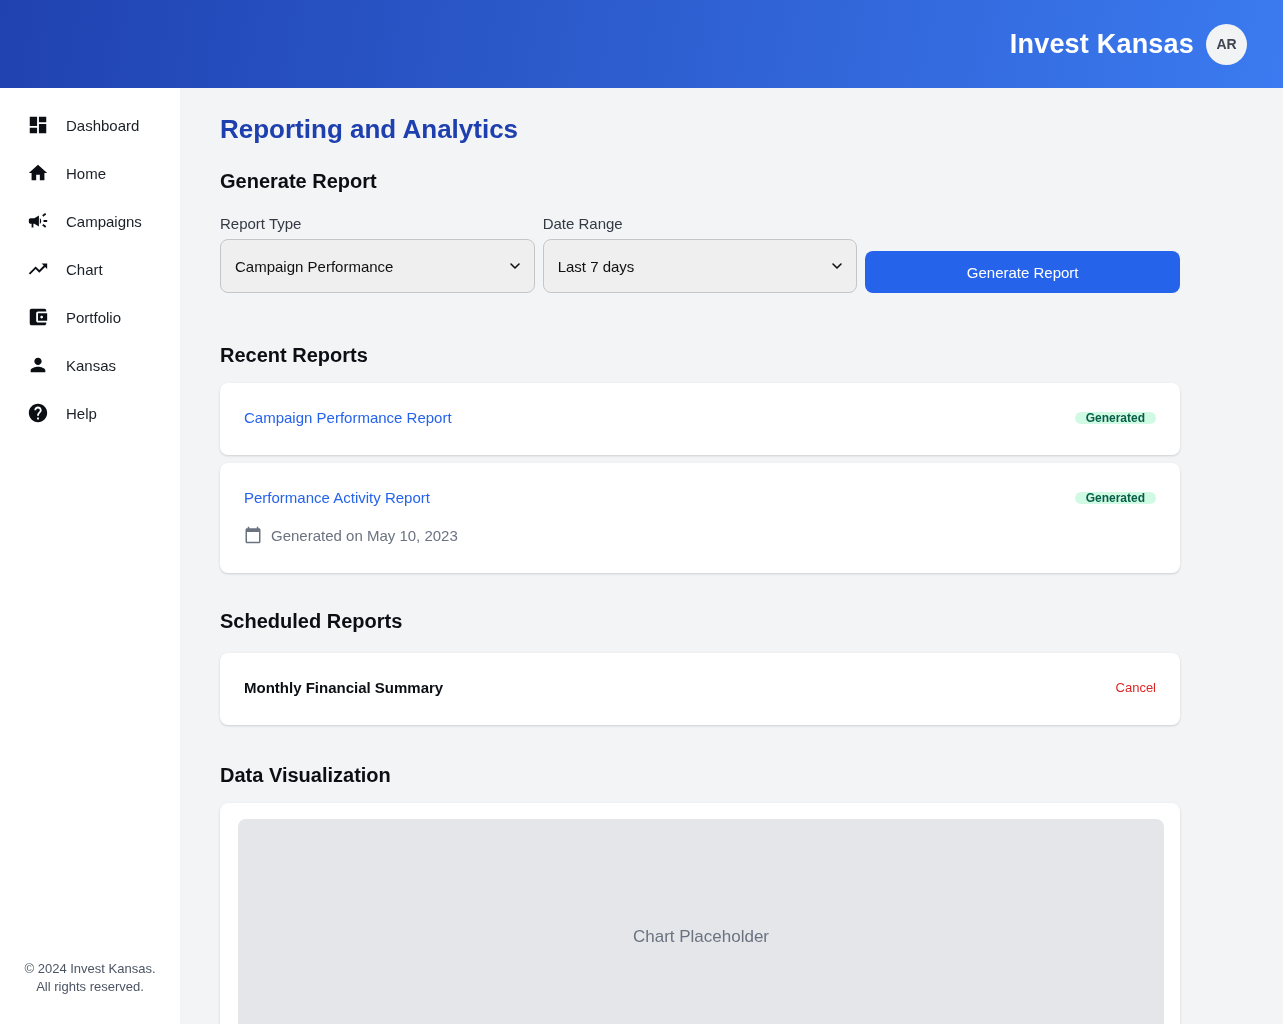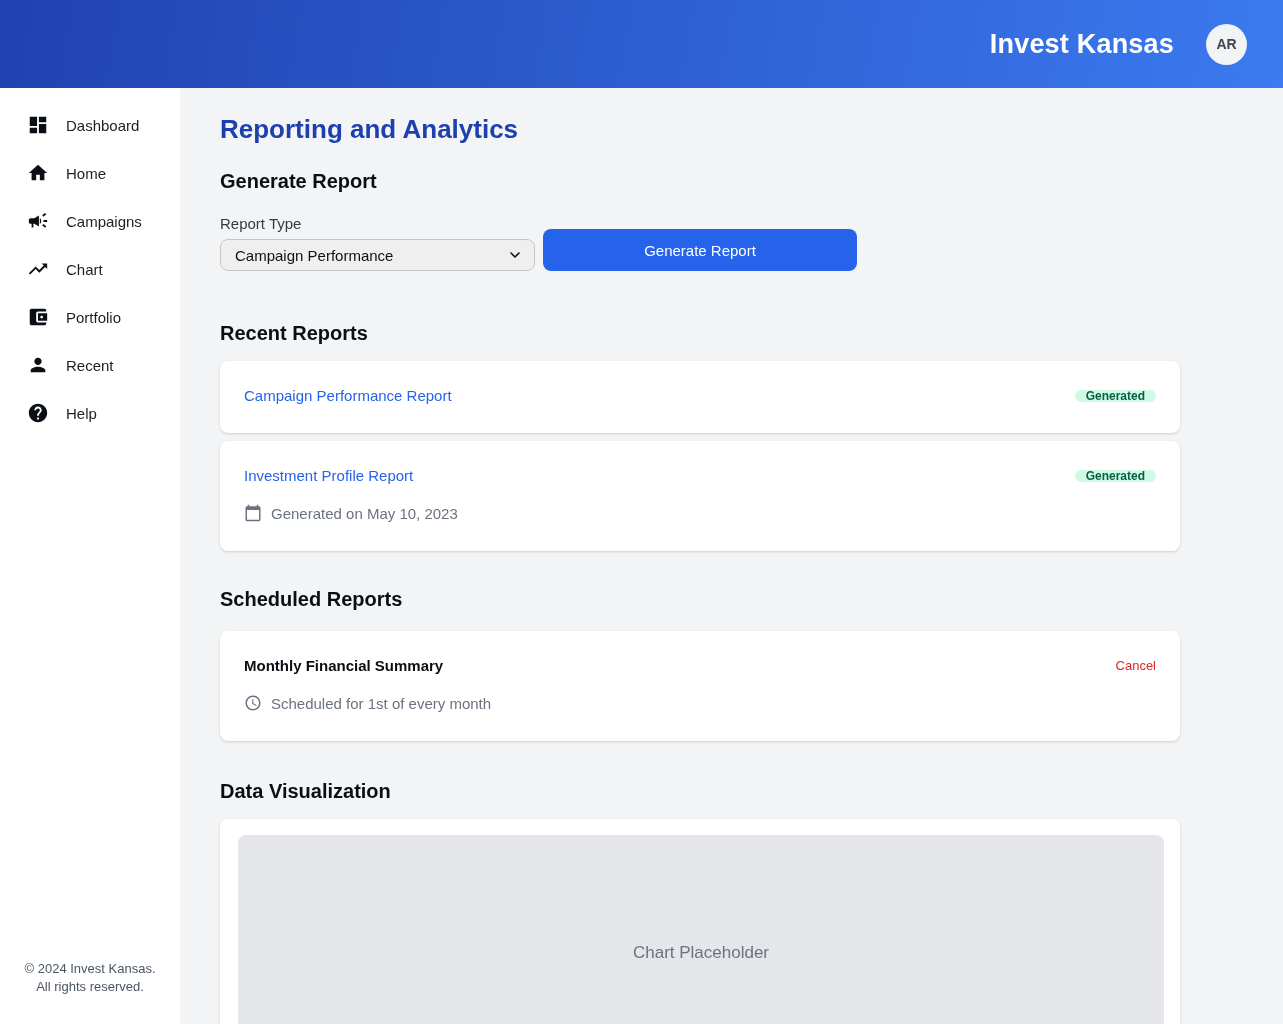--- a/index.html
+++ b/index.html
@@ -11,21 +11,21 @@
   }
 
   
   .app-header {
     height: 88px;
     background: linear-gradient(100deg, #2042b0 0%, #3b7af0 100%);
     display: flex;
     align-items: center;
     justify-content: flex-end;
     padding-right: 36px;
-    gap: 32px;
+    gap: 12px;
   }
   .app-title {
     color: #ffffff;
     font-size: 27px;
     font-weight: 700;
     letter-spacing: 0.2px;
   }
   .avatar {
     width: 41px; height: 41px;
     border-radius: 50%;
@@ -107,21 +107,21 @@
   }
   .field-label {
     display: block;
     font-size: 15px;
     color: #333a44;
     margin-bottom: 7px;
   }
   .select-wrap { position: relative; }
   select {
     width: 100%;
-    height: 32px;
+    height: 54px;
     appearance: none;
     -webkit-appearance: none;
     background: #efefef;
     border: 1px solid #c6c6c6;
     border-radius: 8px;
     font-family: "Liberation Sans", sans-serif;
     font-size: 15px;
     color: #111111;
     padding: 0 36px 0 14px;
     cursor: pointer;
@@ -268,21 +268,21 @@
           </svg>
       </span>
       <span class="nav-label">Portfolio</span>
     </div>
     <div class="nav-item">
       <span class="icon">
         <svg viewBox="0 0 24 24">
             <path d="M12 12c2.21 0 4-1.79 4-4s-1.79-4-4-4-4 1.79-4 4 1.79 4 4 4zm0 2c-2.67 0-8 1.34-8 4v2h16v-2c0-2.66-5.33-4-8-4z"></path>
           </svg>
       </span>
-      <span class="nav-label">Recent</span>
+      <span class="nav-label">Kansas</span>
     </div>
     <div class="nav-item">
       <span class="icon">
         <svg viewBox="0 0 24 24">
             <path d="M12 2C6.48 2 2 6.48 2 12s4.48 10 10 10 10-4.48 10-10S17.52 2 12 2zm1 17h-2v-2h2v2zm2.07-7.75l-.9.92C13.45 12.9 13 13.5 13 15h-2v-.5c0-1.1.45-2.1 1.17-2.83l1.24-1.26c.37-.36.59-.86.59-1.41 0-1.1-.9-2-2-2s-2 .9-2 2H8c0-2.21 1.79-4 4-4s4 1.79 4 4c0 .88-.36 1.68-.93 2.25z"></path>
           </svg>
       </span>
       <span class="nav-label">Help</span>
     </div>
     <div class="sidebar-footer">© 2024 Invest Kansas. All rights reserved.</div>
@@ -302,37 +302,50 @@
               <option>Campaign Performance</option>
             </select>
             <span class="select-chevron">
               <svg viewBox="0 0 24 24">
                   <path d="M6 9l6 6 6-6" stroke-width="2.4" stroke-linecap="round" stroke-linejoin="round"></path>
                 </svg>
             </span>
           </div>
         </div>
         <div>
+          <label class="field-label">Date Range</label>
+          <div class="select-wrap">
+            <select>
+              <option>Last 7 days</option>
+            </select>
+            <span class="select-chevron">
+              <svg viewBox="0 0 24 24">
+                  <path d="M6 9l6 6 6-6" stroke-width="2.4" stroke-linecap="round" stroke-linejoin="round"></path>
+                </svg>
+            </span>
+          </div>
+        </div>
+        <div>
           <button class="primary-btn">Generate Report</button>
         </div>
       </div>
 
       <h2 class="section-heading h-recent">Recent Reports</h2>
       <div class="card-stack">
 
         <div class="card">
           <div class="card-top">
             <a class="report-link">Campaign Performance Report</a>
             <span class="badge">Generated</span>
           </div>
         </div>
 
         <div class="card">
           <div class="card-top">
-            <a class="report-link">Investment Profile Report</a>
+            <a class="report-link">Performance Activity Report</a>
             <span class="badge">Generated</span>
           </div>
           <div class="card-meta">
             <span class="meta-icon">
               <svg viewBox="0 0 24 24">
                   <path d="M20 3h-1V1h-2v2H7V1H5v2H4c-1.1 0-2 .9-2 2v16c0 1.1.9 2 2 2h16c1.1 0 2-.9 2-2V5c0-1.1-.9-2-2-2zm0 18H4V8h16v13z"></path>
                 </svg>
             </span>
             <span>Generated on May 10, 2023</span>
           </div>
@@ -341,28 +354,20 @@
       </div>
 
       <h2 class="section-heading h-scheduled">Scheduled Reports</h2>
       <div class="card-stack" style="margin-top:20px">
 
         <div class="card">
           <div class="card-top">
             <span class="report-title-plain">Monthly Financial Summary</span>
             <span class="cancel-link">Cancel</span>
           </div>
-          <div class="card-meta">
-            <span class="meta-icon">
-              <svg viewBox="0 0 24 24">
-                  <path d="M11.99 2C6.47 2 2 6.48 2 12s4.47 10 9.99 10C17.52 22 22 17.52 22 12S17.52 2 11.99 2zM12 20c-4.42 0-8-3.58-8-8s3.58-8 8-8 8 3.58 8 8-3.58 8-8 8zm.5-13H11v6l5.25 3.15.75-1.23-4.5-2.67z"></path>
-                </svg>
-            </span>
-            <span>Scheduled for 1st of every month</span>
-          </div>
         </div>
 
       </div>
 
       <h2 class="section-heading h-dataviz">Data Visualization</h2>
       <div class="chart-card">
         <div class="chart-placeholder">Chart Placeholder</div>
       </div>
 
     </div>

